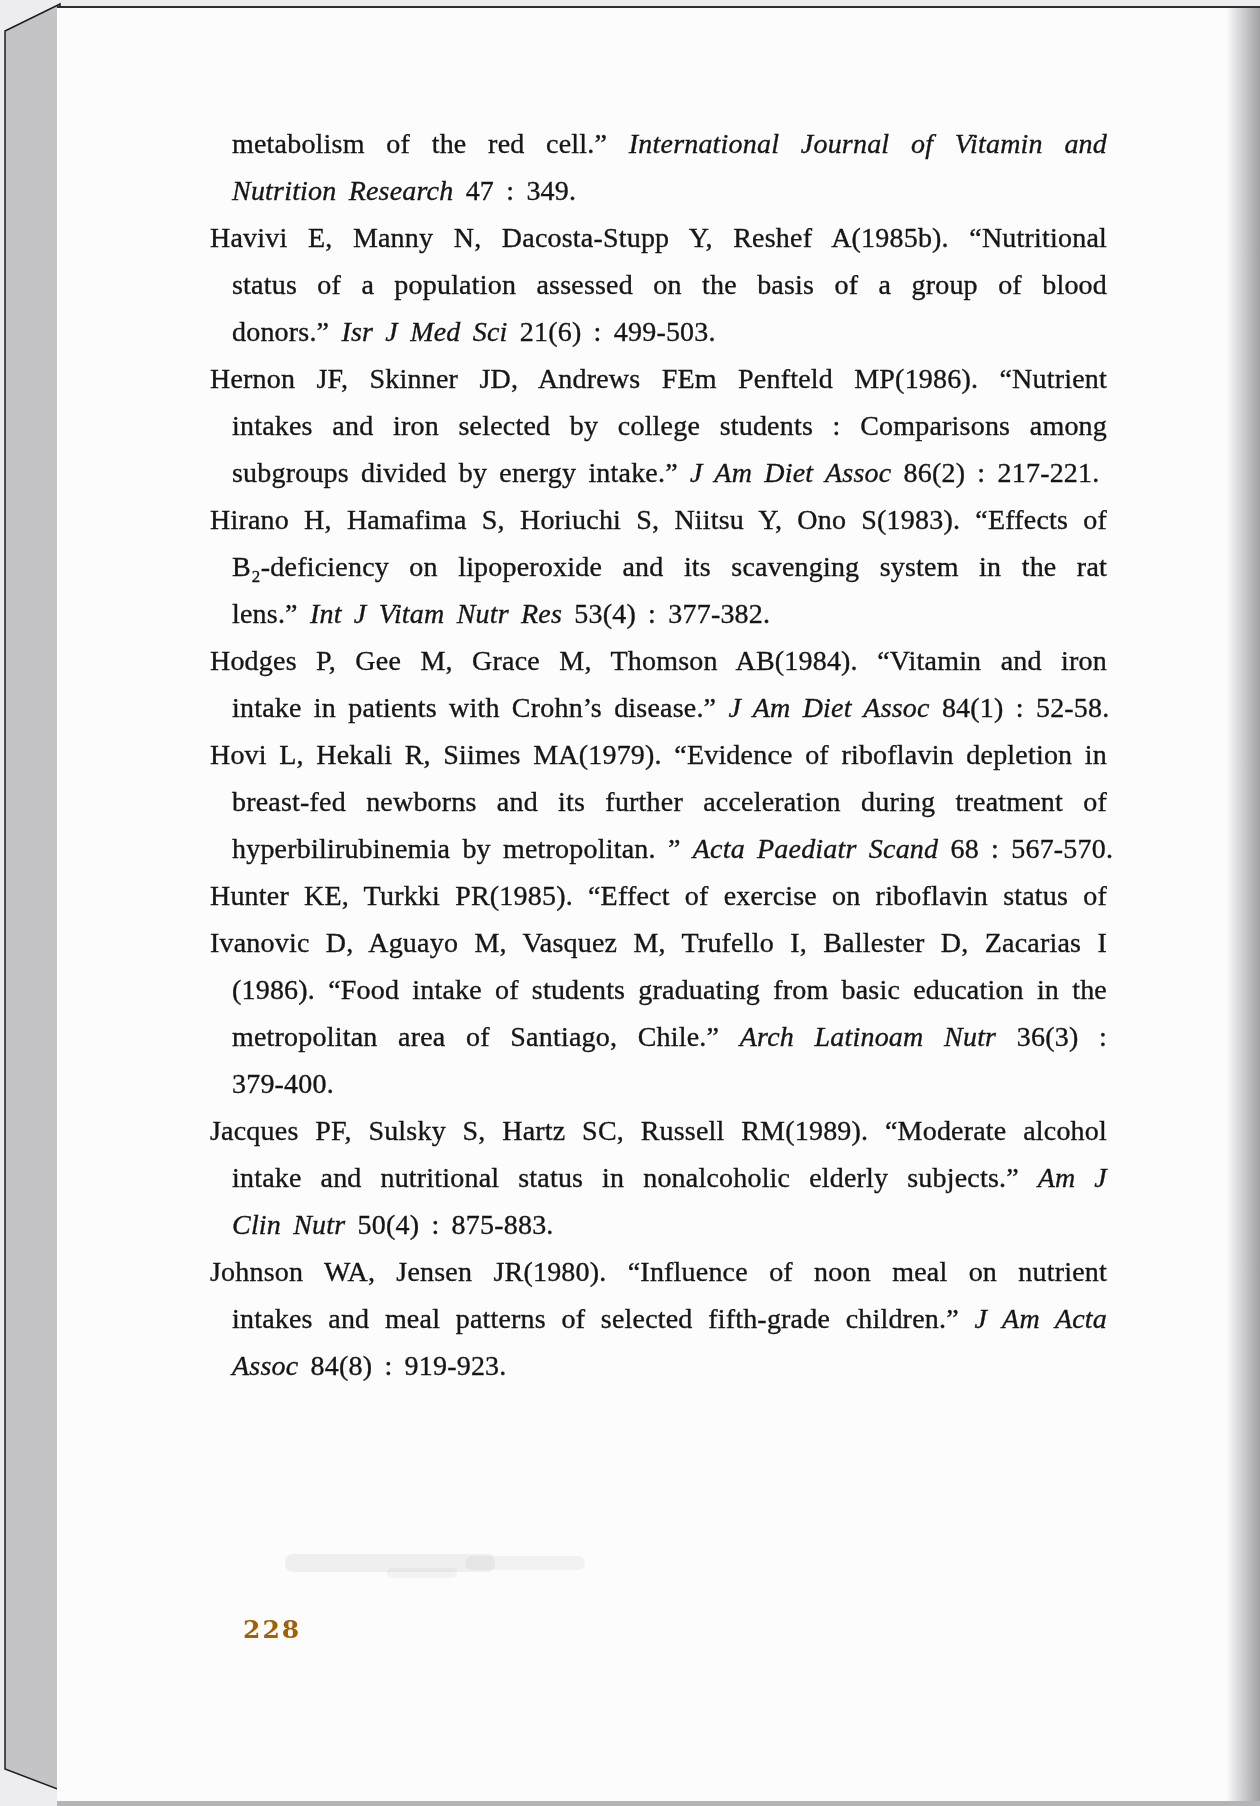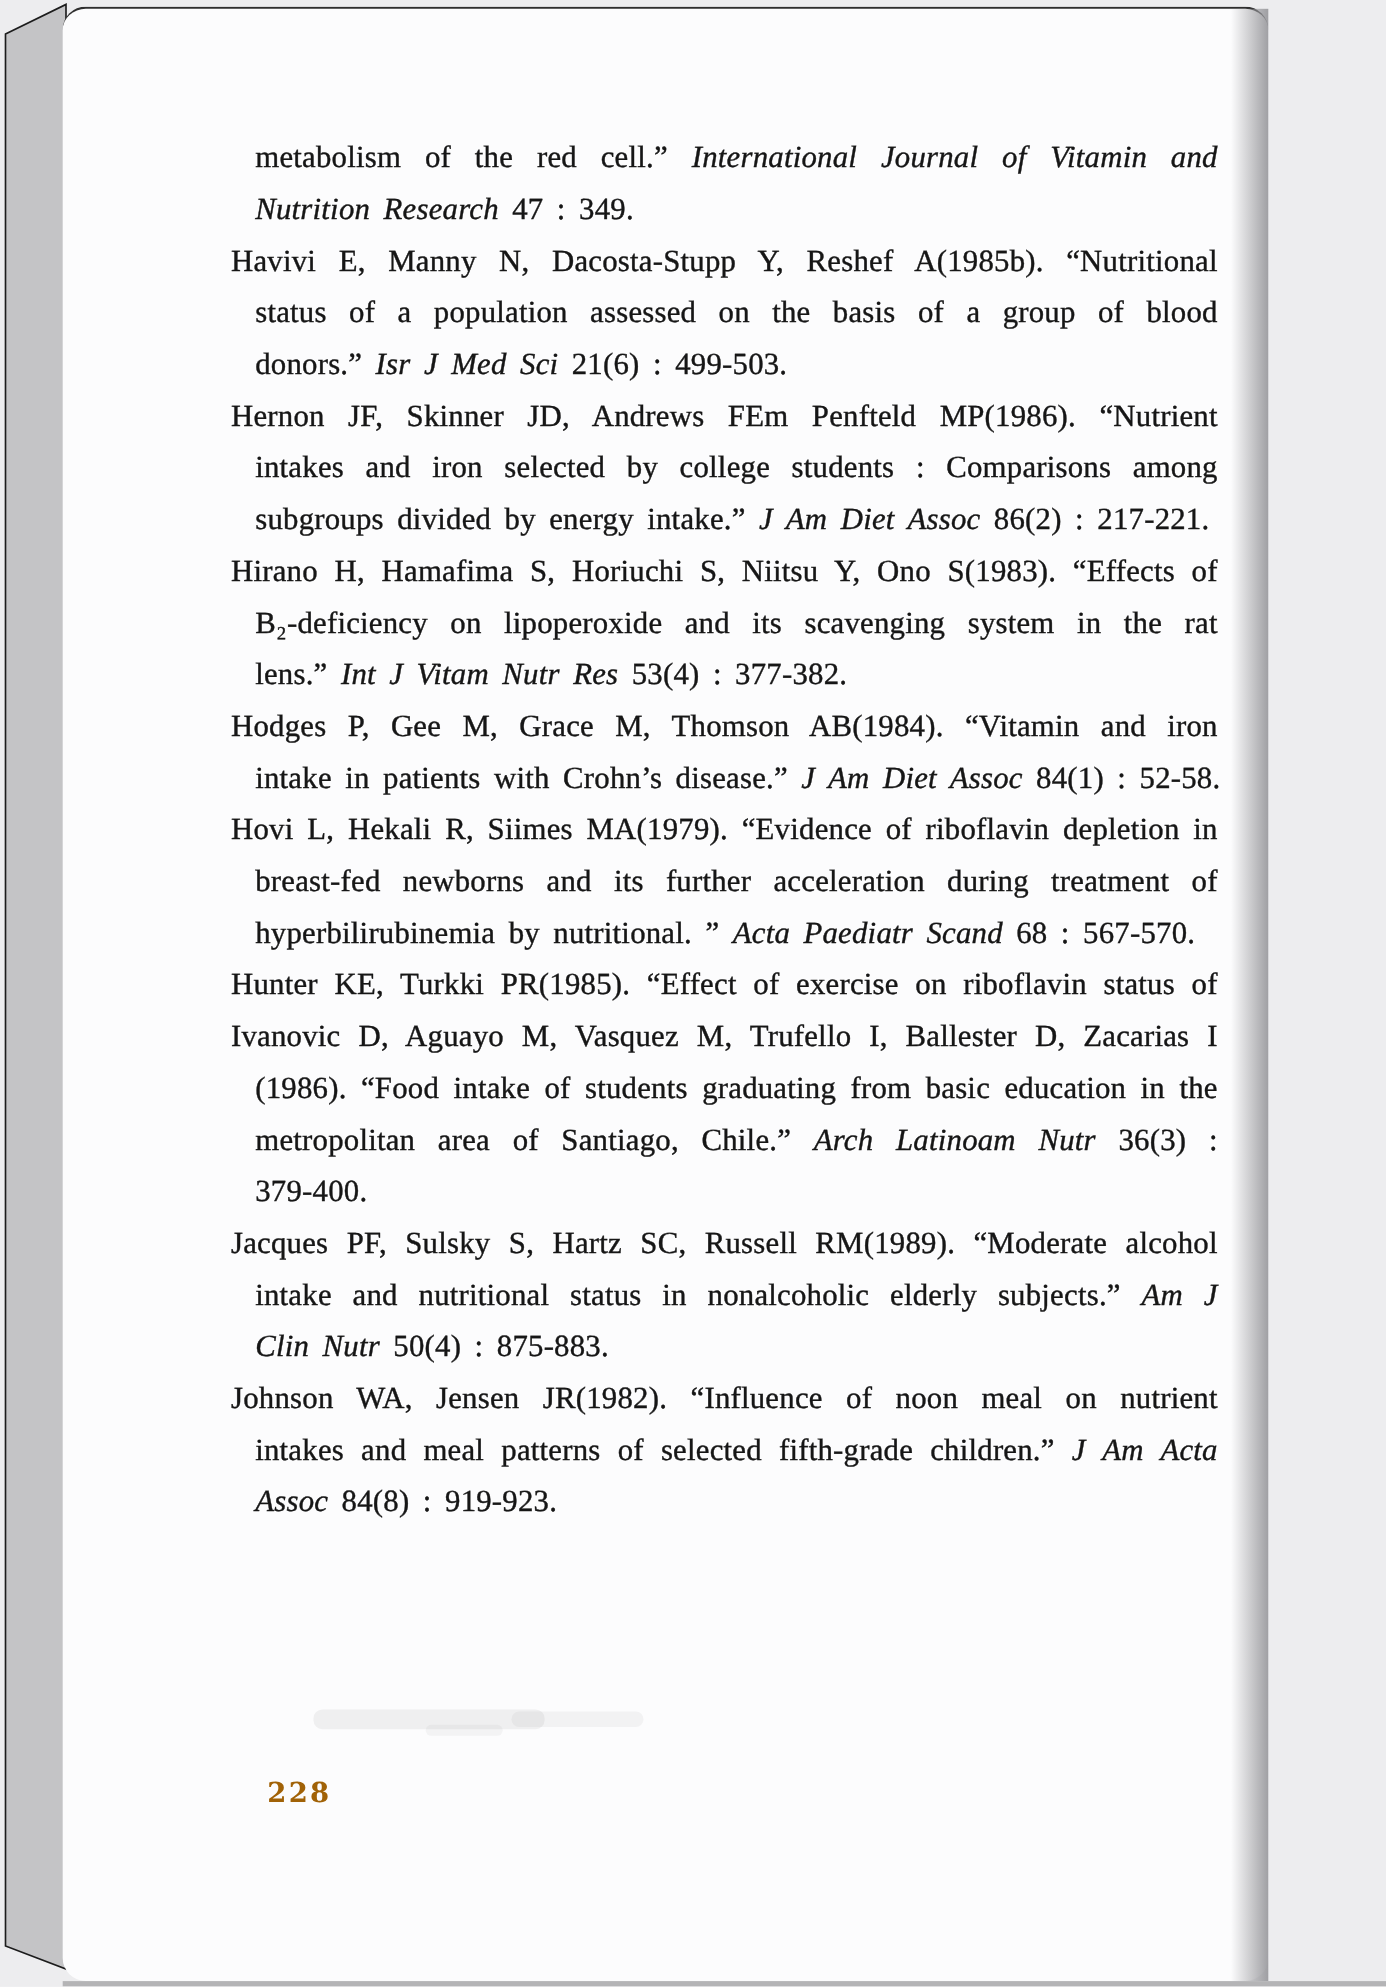--- a/index.html
+++ b/index.html
@@ -11,25 +11,24 @@
   html,body{
     margin:0;padding:0;
     width:1260px;height:1806px;
     background:var(--background);
     overflow:hidden;
     font-family:"Liberation Serif","DejaVu Serif",serif;
   }
   .stage{position:relative;width:1260px;height:1806px;}
   .edge-svg{position:absolute;left:0;top:0;}
   .page{
-    position:absolute;left:57px;top:6px;width:1096px;height:1795px;
+    position:absolute;left:57px;top:6px;width:1203px;height:1795px;
     background:var(--paper);
     border-top:2px solid #2e2e2e;
     box-sizing:border-box;
-    border-radius:21px;
   }
   .shadow-right{
     position:absolute;right:0;top:0;width:34px;height:100%;
     background:linear-gradient(to right, rgba(158,158,162,0), rgba(150,150,154,0.9));
     pointer-events:none;
   }
   .shadow-bottom{
     position:absolute;left:57px;top:1801px;width:1203px;height:5px;
     background:#b4b4b6;
   }
@@ -83,38 +82,38 @@
           <div class="line just cont"><span>B₂-deficiency on lipoperoxide and its scavenging system in the rat</span></div>
           <div class="line cont"><span>lens.” </span><i>Int J Vitam Nutr Res</i><span> 53(4) : 377-382.</span></div>
         </div>
         <div class="entry">
           <div class="line just first"><span>Hodges P, Gee M, Grace M, Thomson AB(1984). “Vitamin and iron</span></div>
           <div class="line cont"><span>intake in patients with Crohn’s disease.” </span><i>J Am Diet Assoc</i><span> 84(1) : 52-58.</span></div>
         </div>
         <div class="entry">
           <div class="line just first"><span>Hovi L, Hekali R, Siimes MA(1979). “Evidence of riboflavin depletion in</span></div>
           <div class="line just cont"><span>breast-fed newborns and its further acceleration during treatment of</span></div>
-          <div class="line cont"><span>hyperbilirubinemia by nutritional. ” </span><i>Acta Paediatr Scand</i><span> 68 : 567-570.</span></div>
+          <div class="line cont"><span>hyperbilirubinemia by metropolitan. ” </span><i>Acta Paediatr Scand</i><span> 68 : 567-570.</span></div>
         </div>
         <div class="entry">
           <div class="line just first"><span>Hunter KE, Turkki PR(1985). “Effect of exercise on riboflavin status of</span></div>
         </div>
         <div class="entry">
           <div class="line just first"><span>Ivanovic D, Aguayo M, Vasquez M, Trufello I, Ballester D, Zacarias I</span></div>
           <div class="line just cont"><span>(1986). “Food intake of students graduating from basic education in the</span></div>
           <div class="line just cont"><span>metropolitan area of Santiago, Chile.” </span><i>Arch Latinoam Nutr</i><span> 36(3) :</span></div>
           <div class="line cont"><span>379-400.</span></div>
         </div>
         <div class="entry">
           <div class="line just first"><span>Jacques PF, Sulsky S, Hartz SC, Russell RM(1989). “Moderate alcohol</span></div>
           <div class="line just cont"><span>intake and nutritional status in nonalcoholic elderly subjects.” </span><i>Am J</i></div>
           <div class="line cont"><i>Clin Nutr</i><span> 50(4) : 875-883.</span></div>
         </div>
         <div class="entry">
-          <div class="line just first"><span>Johnson WA, Jensen JR(1982). “Influence of noon meal on nutrient</span></div>
+          <div class="line just first"><span>Johnson WA, Jensen JR(1980). “Influence of noon meal on nutrient</span></div>
           <div class="line just cont"><span>intakes and meal patterns of selected fifth-grade children.” </span><i>J Am Acta</i></div>
           <div class="line cont"><i>Assoc</i><span> 84(8) : 919-923.</span></div>
         </div>
       </div>
 
     <div class="page-number">228</div>
 
     <div class="smudge s1"></div>
     <div class="smudge s2"></div>
     <div class="smudge s3"></div>

